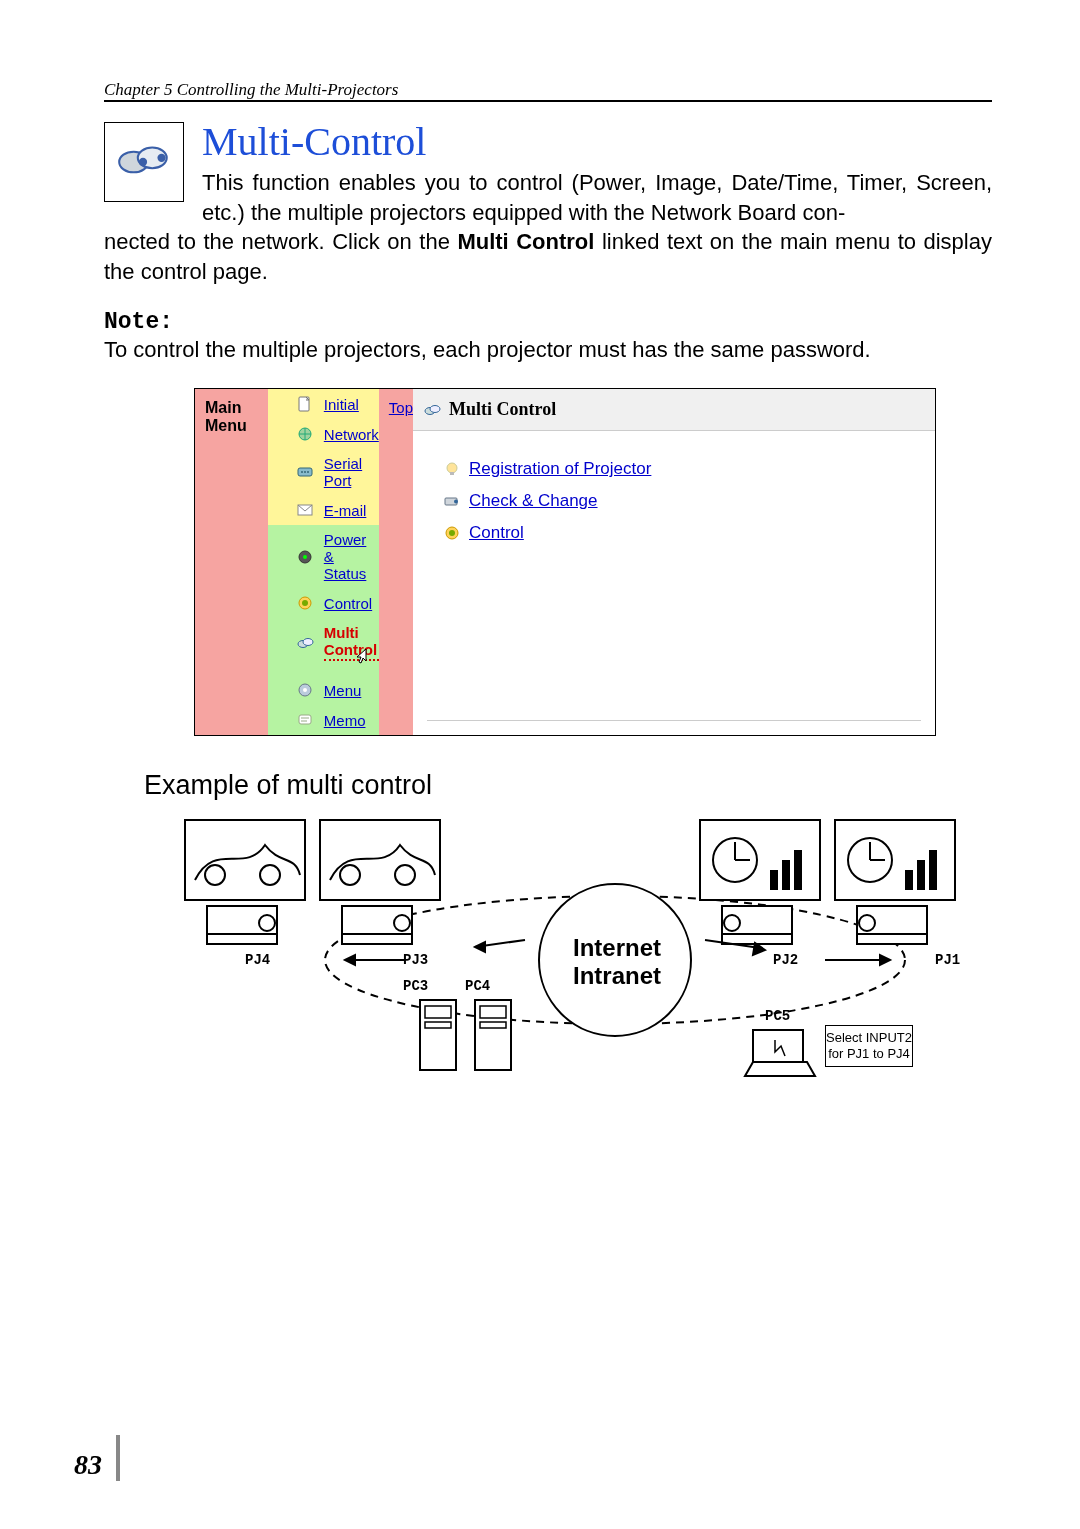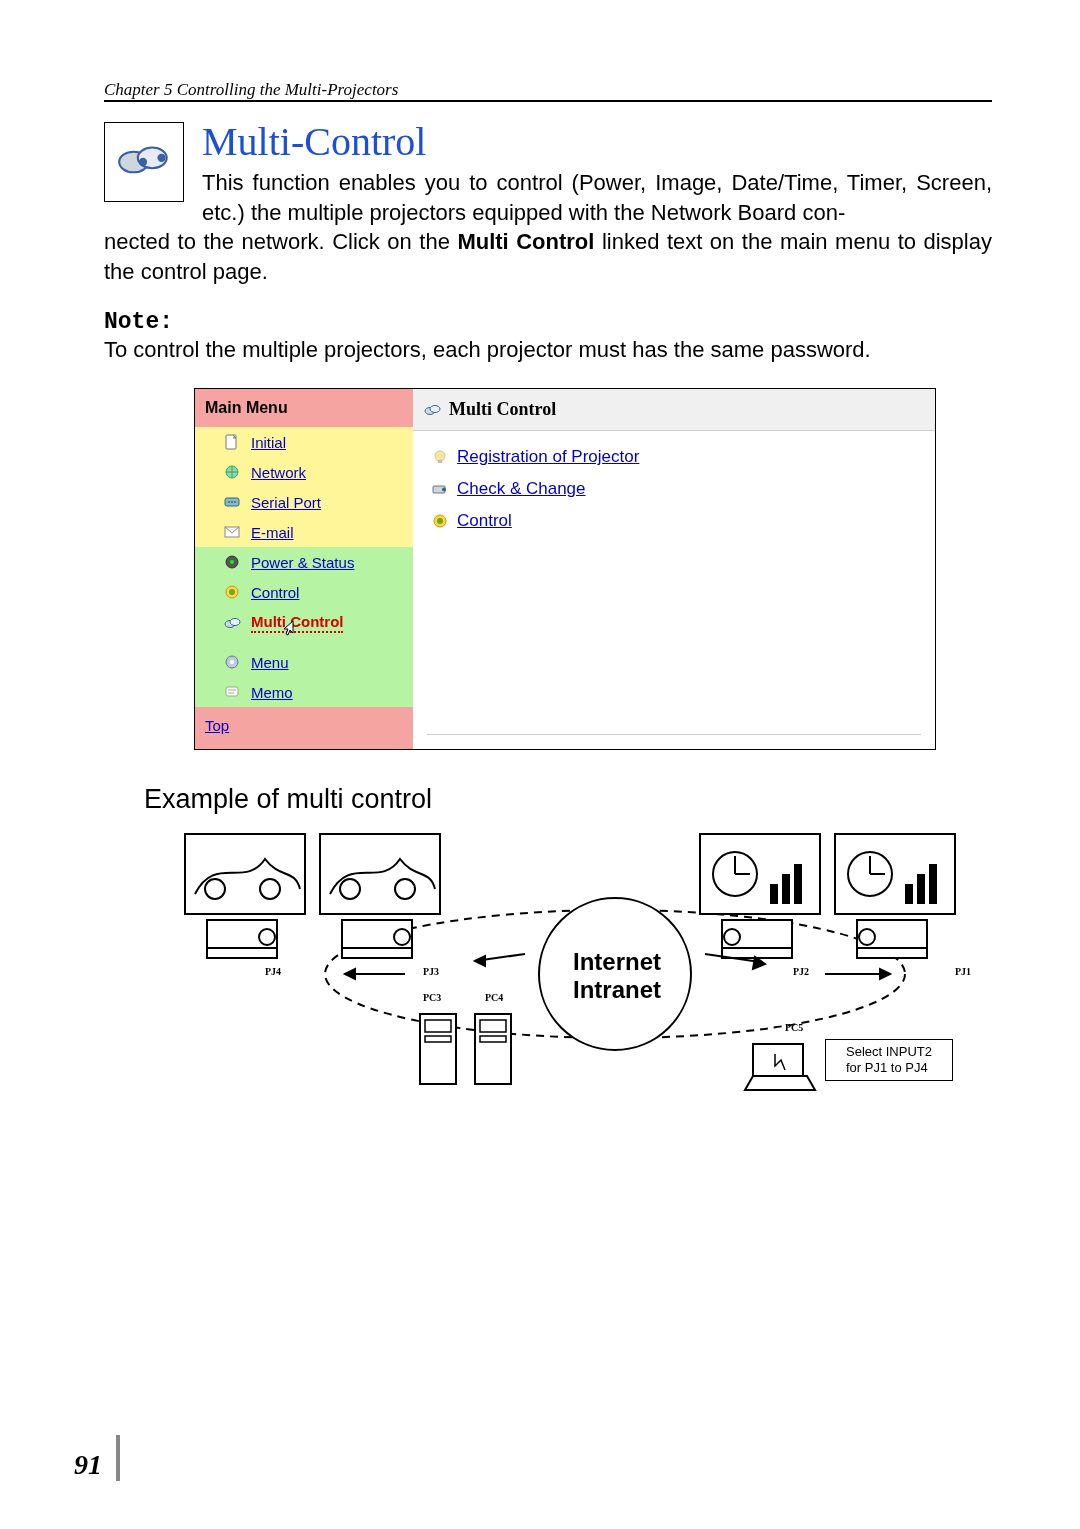--- a/index.html
+++ b/index.html
@@ -67,21 +67,21 @@
     margin: 24px 0 34px 90px;
     width: 740px;
     border: 1px solid #000;
     display: flex;
     background: #fff;
   }
   .ui-left {
     width: 218px;
     background: #f6a4a1;
     display: flex;
-    flex-direction: column;
+    flex-direction: row;
     font-size: 16px;
   }
   .ui-left-header {
     font-weight: bold;
     color: #000;
     padding: 10px 8px 10px 10px;
     background: #f6a4a1;
   }
   .ui-left-list {
     list-style: none;
@@ -132,21 +132,21 @@
     gap: 8px;
     font-weight: bold;
     padding: 10px 10px;
     background: #f0f0f0;
     font-family: "Times New Roman", Times, serif;
     font-size: 18px;
     border-bottom: 1px solid #ccc;
   }
   .ui-right-list {
     list-style: none;
-    margin: 0;
+    margin: 12px;
     padding: 10px 0 0 18px;
     flex: 1;
   }
   .ui-right-list li {
     padding: 6px 0;
     display: flex;
     align-items: center;
     gap: 8px;
   }
   .right-link {
@@ -179,41 +179,41 @@
     position: relative;
     border: 1px solid #fff;
   }
   .diagram svg {
     position: absolute;
     inset: 0;
   }
   .dlabel {
     position: absolute;
     font-weight: bold;
-    font-family: Liberation Serif, serif;
-    font-size: 10px;
-    margin-left: 20px;
+    font-family: Liberation Mono, monospace;
+    font-size: 14px;
   }
   .center-label {
     position: absolute;
     top: 124px;
     left: 392px;
     width: 160px;
     text-align: center;
     font-weight: bold;
     font-size: 24px;
     line-height: 1.15;
   }
   .callout-box {
     position: absolute;
     border: 1px solid #000;
     font-size: 13px;
-    padding: 4px 20px;
+    padding: 4px 0;
     background: #fff;
     line-height: 1.2;
+    text-align: center;
   }
   .page-number {
     position: absolute;
     bottom: 48px;
     left: 74px;
     font-family: "Times New Roman", Times, serif;
     font-weight: bold;
     font-style: italic;
     font-size: 28px;
     padding-right: 14px;
@@ -495,14 +495,14 @@
 
     <div class="center-label">
       <span>Internet</span><br><span>Intranet</span>
     </div>
 
     <div class="callout-box" style="top:215px;left:680px">
       <span>Select INPUT2</span><br><span>for PJ1 to PJ4</span>
     </div>
   </div>
 
-  <div class="page-number">91</div>
+  <div class="page-number">83</div>
 </div>
 
 </body></html>

